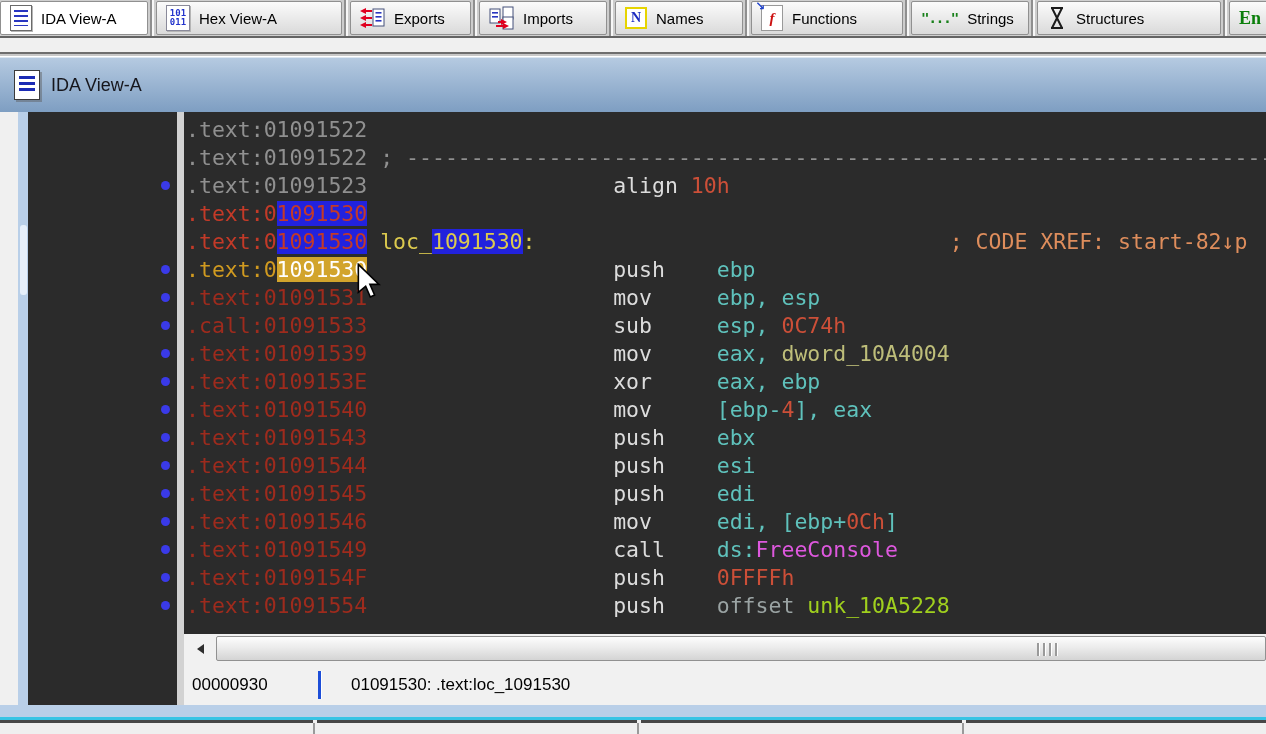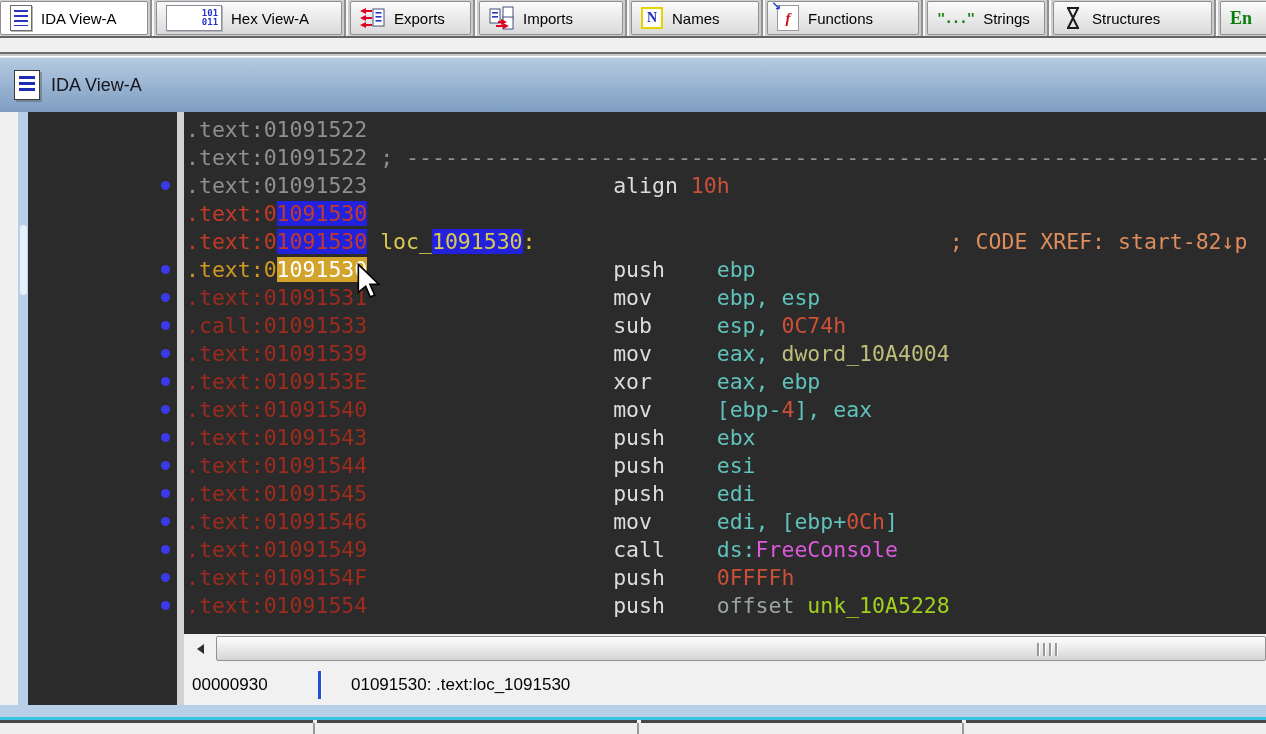--- a/index.html
+++ b/index.html
@@ -17,21 +17,21 @@
   .tab-sep{width:8px;height:36px;flex:0 0 auto;
            background:linear-gradient(to right,#cdcdcd 0 2px,#8f8f8f 2px 4px,#f7f7f7 4px 6px,#cdcdcd 6px 8px);}
   .tab-icon{flex:0 0 auto;display:flex;align-items:center;justify-content:center;}
 
   .icon-doc{width:20px;height:24px;background:#fff;border:1px solid #6a6a6a;position:relative;
             box-shadow:1px 1px 0 #b5b5b5;}
   .icon-doc::before{content:"";position:absolute;top:4px;left:3px;right:3px;bottom:4px;
             background:repeating-linear-gradient(to bottom,#2936c0 0 2px,transparent 2px 5px);}
   .icon-hex{width:22px;height:24px;background:#fff;border:1px solid #8a8a9a;color:#2233cc;
             font:bold 9px/9px "DejaVu Sans Mono",monospace;display:flex;align-items:center;
-            justify-content:center;text-align:center;white-space:pre;box-shadow:1px 1px 0 #b5b5b5;padding-left:32px;}
+            justify-content:center;text-align:center;white-space:pre;box-shadow:1px 1px 0 #b5b5b5;}
   .icon-names{width:18px;height:18px;border:2px solid #e6d400;background:#fff;color:#1b2bc0;
             font:bold 14px/18px "Liberation Serif",serif;text-align:center;}
   .icon-functions{width:20px;height:24px;border:1px solid #999;background:#fff;position:relative;
             font:italic bold 15px/24px "Liberation Serif",serif;color:#cc1111;text-align:center;}
   .icon-functions::before{content:"\2198";position:absolute;top:-7px;left:-7px;color:#2244cc;
             font:bold 12px "DejaVu Sans",sans-serif;font-style:normal;}
   .icon-strings{color:#18801a;font:bold 14px "DejaVu Sans Mono",monospace;letter-spacing:-1px;
             white-space:pre;}
   .icon-enums{color:#0a7e0a;font:bold 18px "Liberation Serif",serif;}
 
@@ -138,21 +138,21 @@
         <path d="M12 12 H5" stroke="#e00020" stroke-width="2"></path>
         <path d="M6 9 L0 12 L6 15 Z" fill="#e00020"></path>
         <path d="M12 19 H5" stroke="#e00020" stroke-width="2"></path>
         <path d="M6 16 L0 19 L6 22 Z" fill="#e00020"></path>
       </svg>
     </span>
     <span class="tab-label">Exports</span>
   </div>
   <div class="tab-sep"></div>
 
-  <div class="tab" style="width:144px">
+  <div class="tab" style="width:128px">
     <span class="tab-icon">
       <svg width="25" height="24" viewBox="0 0 25 24">
         <rect x="1" y="3" width="10" height="14" fill="#ffffff" stroke="#44507a"></rect>
         <rect x="3" y="6" width="6" height="1.6" fill="#2936c0"></rect>
         <rect x="3" y="10" width="6" height="1.6" fill="#2936c0"></rect>
         <rect x="14" y="1" width="10" height="12" fill="#ffffff" stroke="#44507a"></rect>
         <rect x="14" y="11" width="10" height="12" fill="#ffffff" stroke="#44507a"></rect>
         <path d="M7 20 H15" stroke="#e00020" stroke-width="2"></path>
         <path d="M14 17 L20 20 L14 23 Z" fill="#e00020"></path>
         <path d="M9 16 H13" stroke="#e00020" stroke-width="2"></path>
@@ -174,21 +174,21 @@
     <span class="tab-label">Functions</span>
   </div>
   <div class="tab-sep"></div>
 
   <div class="tab" style="width:118px">
     <span class="tab-icon icon-strings">"..."</span>
     <span class="tab-label">Strings</span>
   </div>
   <div class="tab-sep"></div>
 
-  <div class="tab" style="width:159px">
+  <div class="tab" style="width:184px">
     <span class="tab-icon">
       <svg width="20" height="24" viewBox="0 0 20 24">
         <path d="M4 2 H16 M4 22 H16 M5 2 L15 22 M15 2 L5 22" stroke="#1c1c1c" stroke-width="2" fill="none"></path>
       </svg>
     </span>
     <span class="tab-label">Structures</span>
   </div>
   <div class="tab-sep"></div>
 
   <div class="tab" style="width:80px">

